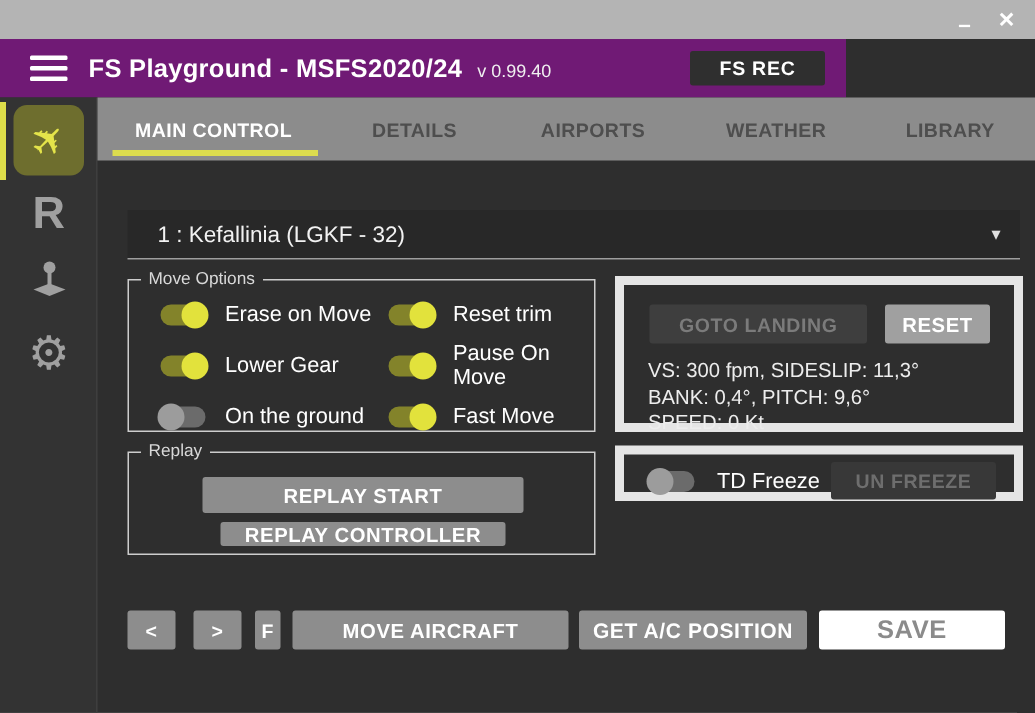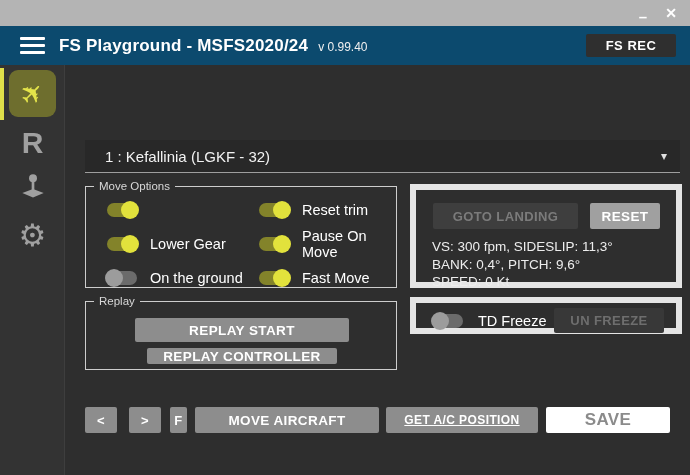--- a/index.html
+++ b/index.html
@@ -10,21 +10,21 @@
     font-family:"Liberation Sans", sans-serif;
     -webkit-font-smoothing:antialiased;
   }
   
   .titlebar { position:absolute; left:0; top:0; width:690px; height:26px; background:#b4b4b4; }
   .win-btn { position:absolute; top:0; height:26px; width:30px; display:flex; align-items:center; justify-content:center;
              color:#fff; font-weight:bold; cursor:default; }
   .win-min { right:32px; font-size:15px; padding-top:6px; }
   .win-close { right:4px; font-size:14px; }
   
-  .header { position:absolute; left:0; top:26px; width:690px; height:39px; background:#0c4a6e;
+  .header { position:absolute; left:0; top:26px; width:564px; height:39px; background:#701a75;
             display:flex; align-items:center; }
   .hamburger { width:25px; margin-left:20px; display:flex; flex-direction:column; gap:4px; cursor:pointer; }
   .hamburger div { height:3px; background:#fff; border-radius:1px; }
   .app-title { margin-left:14px; color:#fff; font-size:17px; font-weight:bold; letter-spacing:0.2px; }
   .app-version { margin-left:10px; color:#f0f0f0; font-size:12px; padding-top:3px; }
   .fs-rec { position:absolute; right:14px; top:8px; width:90px; height:23px; background:#2f2f2f;
             color:#fff; font-size:13px; font-weight:bold; letter-spacing:0.5px; border:none; border-radius:2px;
             display:flex; align-items:center; justify-content:center; }
   
   .sidebar { position:absolute; left:0; top:65px; width:65px; height:410px; background:#333;
@@ -72,21 +72,21 @@
   .td-toggle { position:absolute; left:17px; top:11px; }
   .td-label { position:absolute; left:62px; top:0; height:35px; display:flex; align-items:center; color:#fff; font-size:14.5px; }
   .btn-unfreeze { position:absolute; right:12px; top:5px; width:110px; height:25px; background:#383838; color:#6e6e6e; font-size:13px; }
   
   .bb { position:absolute; top:407px; height:26px; }
   .btn-gray { background:#8d8d8d; color:#fff; font-size:13px; }
   .bb-prev { left:85px; width:32px; }
   .bb-next { left:129px; width:32px; }
   .bb-f { left:170px; width:17px; font-size:13px; }
   .bb-move { left:195px; width:184px; font-size:13.5px; }
-  .bb-get { left:386px; width:152px; font-size:12px;text-decoration:underline; }
+  .bb-get { left:386px; width:152px; font-size:14px; }
   .bb-save { left:546px; width:124px; background:#ffffff; color:#8b8b8b; font-size:17px; }
 </style>
 </head>
 <body>
 
 <div class="app">
 
   <div class="titlebar">
     <div class="win-btn win-min">–</div>
     <div class="win-btn win-close">✕</div>
@@ -116,33 +116,41 @@
         <circle cx="12" cy="5.5" r="3"></circle>
         <rect x="11" y="7.5" width="2" height="7"></rect>
         <path d="M4 16.5 L12 13.5 L20 16.5 L12 19.8 Z"></path>
       </svg>
     </div>
     <div class="nav-item nav-settings">
       <span>⚙</span>
     </div>
   </div>
 
+  <div class="tabbar">
+    <div class="tab active" style="flex:1.3">MAIN CONTROL</div>
+    <div class="tab" style="flex:0.95">DETAILS</div>
+    <div class="tab" style="flex:1.05">AIRPORTS</div>
+    <div class="tab" style="flex:1.0">WEATHER</div>
+    <div class="tab" style="flex:0.95">LIBRARY</div>
+  </div>
 
   <div class="dropdown">
     <span class="value">1 : Kefallinia (LGKF - 32)</span>
     <span class="caret">▾</span>
   </div>
 
   <fieldset class="fs-move">
     <legend>Move Options</legend>
     <div class="opt-grid">
       <div class="opt-cell">
         <div class="toggle on">
             <div class="knob"></div>
           </div>
+        <span class="opt-label">Erase on Move</span>
       </div>
       <div class="opt-cell">
         <div class="toggle on">
             <div class="knob"></div>
           </div>
         <span class="opt-label">Reset trim</span>
       </div>
       <div class="opt-cell">
         <div class="toggle on">
             <div class="knob"></div>

